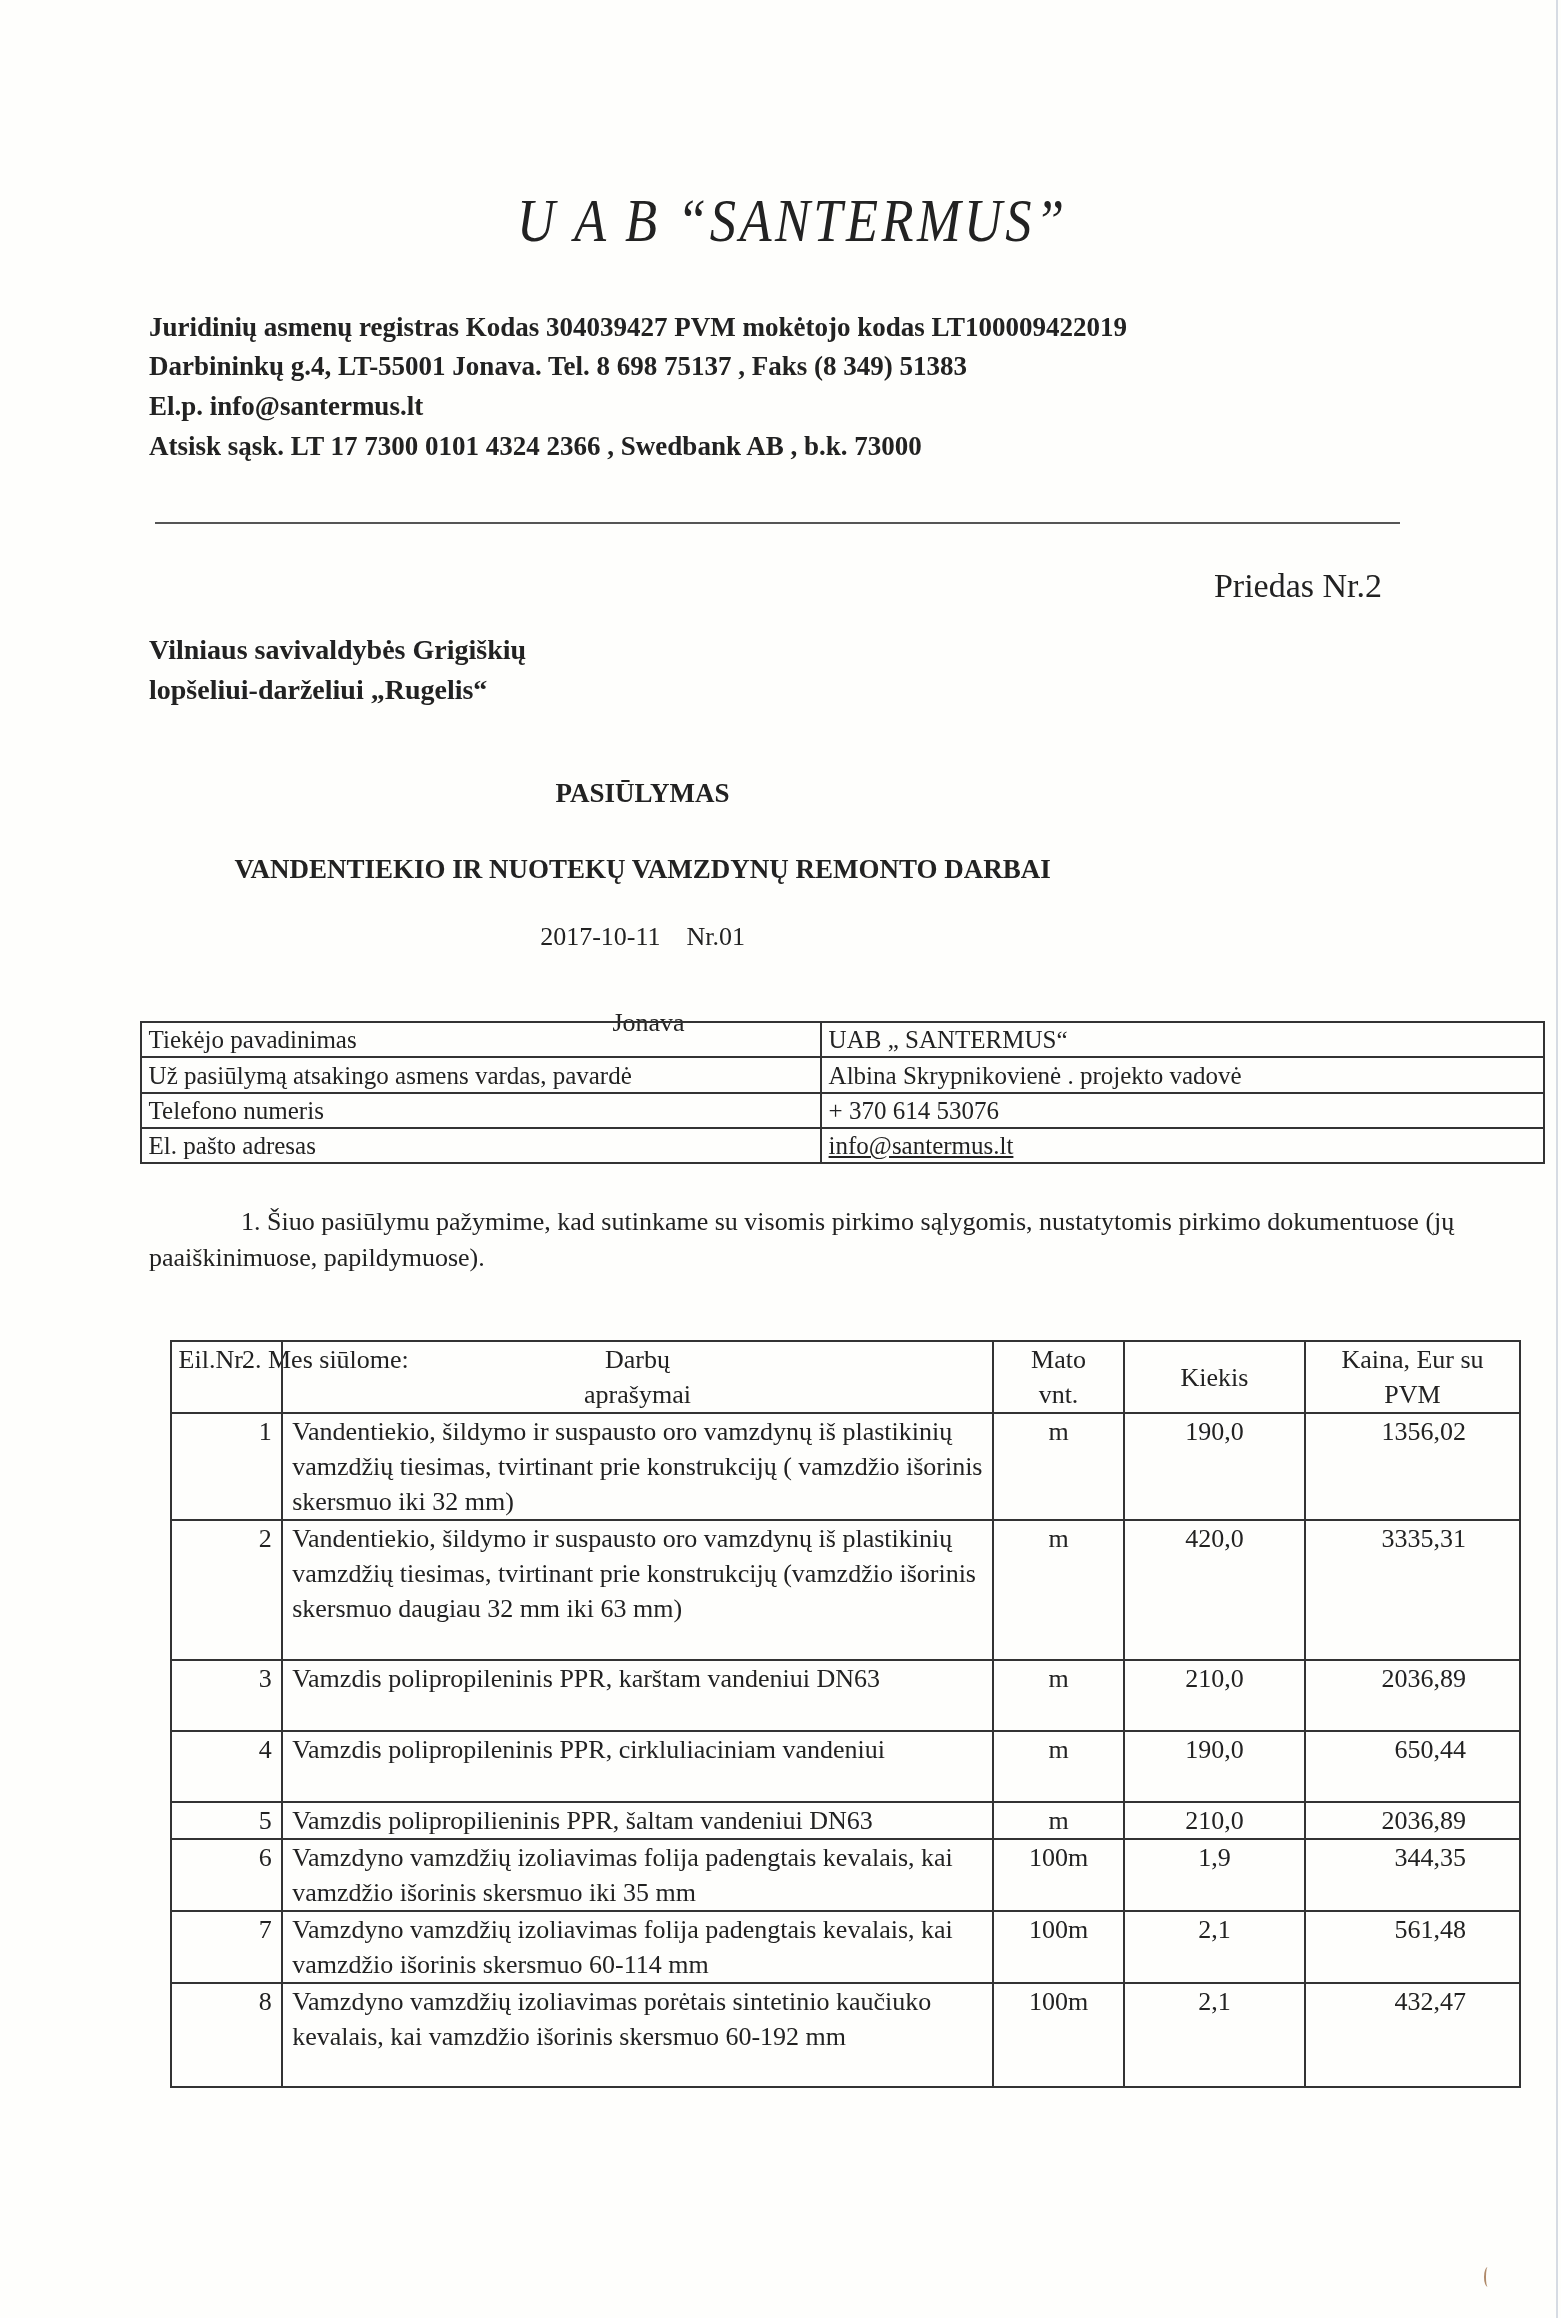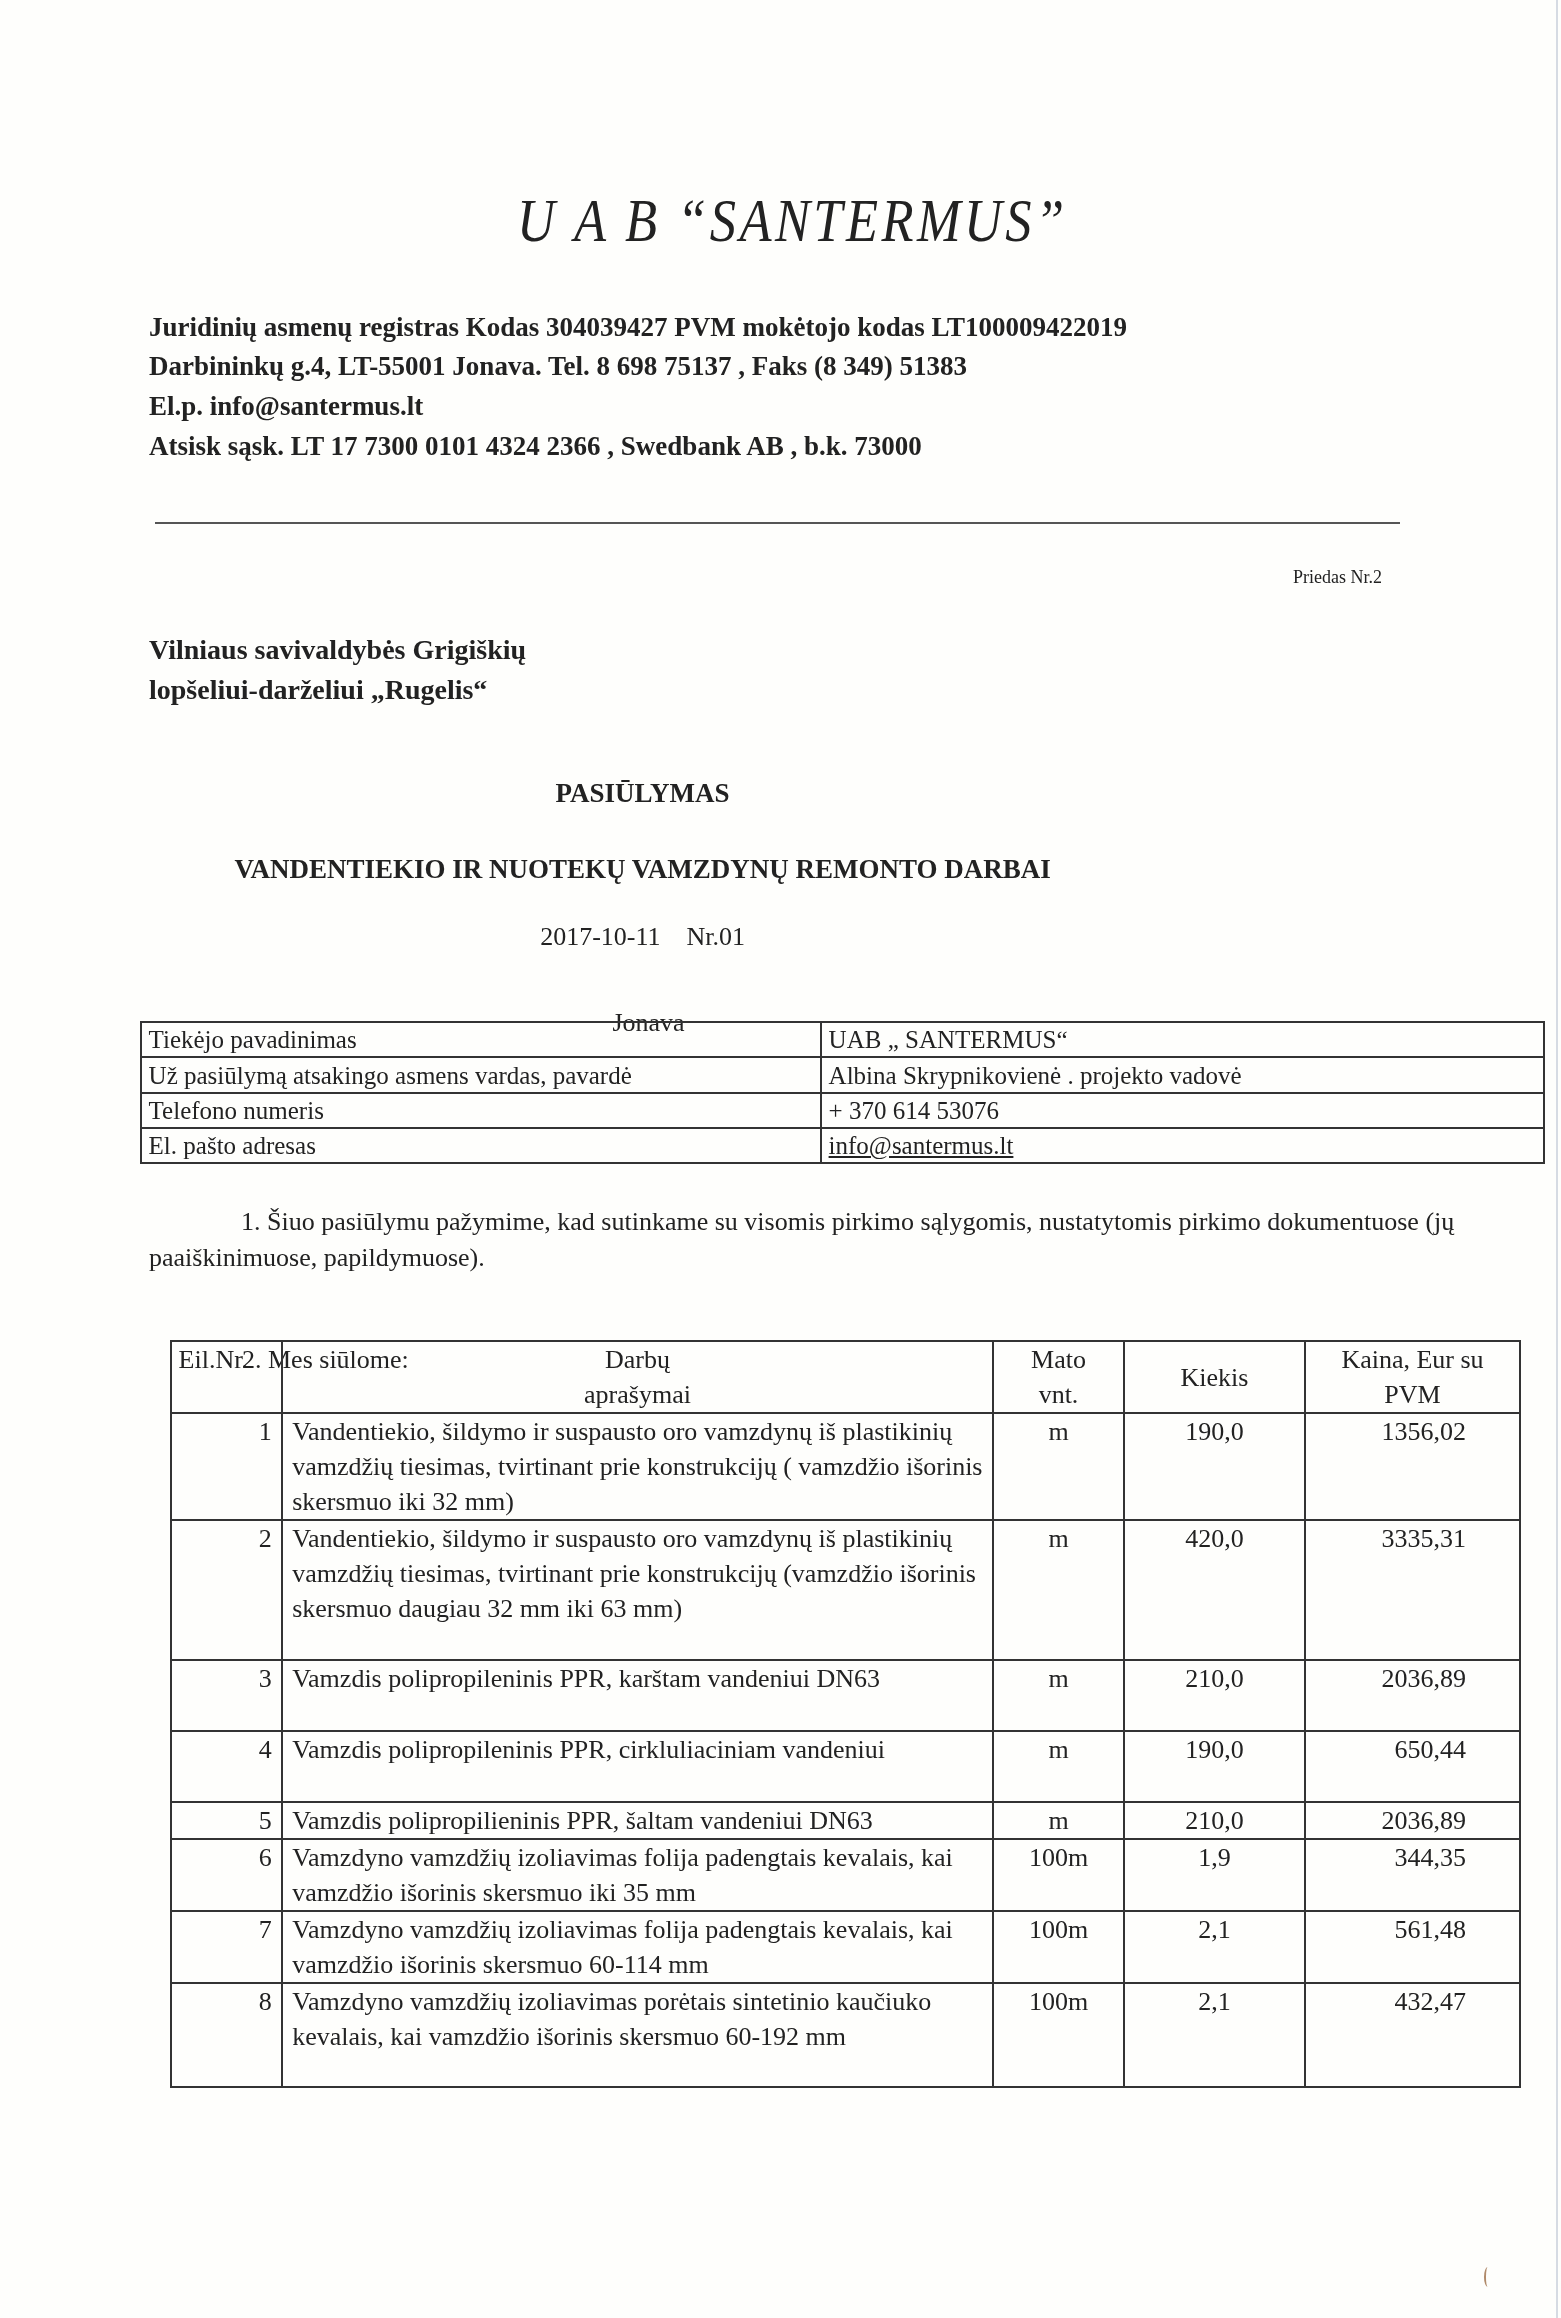--- a/index.html
+++ b/index.html
@@ -14,21 +14,21 @@
     font-size: 61px; font-style: italic; letter-spacing: 4px;
     transform: scaleX(0.86); transform-origin: 50% 50%;
     padding-left: 26.4px; box-sizing: border-box;
   }
   .hdr-line {
     left: 149px; font-size: 27px; font-weight: bold; line-height: 1;
   }
   .rule {
     left: 155px; top: 522px; width: 1245px; height: 2px; background: #555;
   }
-  .priedas { right: 180px; top: 567px; font-size: 18px; }
+  .priedas { right: 180px; top: 567px; font-size: 34px; }
   .addressee { left: 149px; font-size: 28px; font-weight: bold; }
   .center-text { left: 0; width: 1272px; text-align: center; }
   .doc-title { top: 778px; font-size: 27px; font-weight: bold; padding-left: 13.2px; box-sizing: border-box; }
   .doc-subtitle { top: 854px; font-size: 27px; font-weight: bold; padding-left: 13.2px; box-sizing: border-box; }
   .doc-date { top: 922px; font-size: 26px; padding-left: 13.2px; box-sizing: border-box; }
   .doc-city { top: 1008px; font-size: 26px; padding-left: 25px; box-sizing: border-box; }
 
   table { border-collapse: collapse; position: absolute; table-layout: fixed; }
   td, th { border: 2px solid #333; font-weight: normal; vertical-align: top; }
   .info-table { left: 140px; top: 1021px; width: 1403px; }

